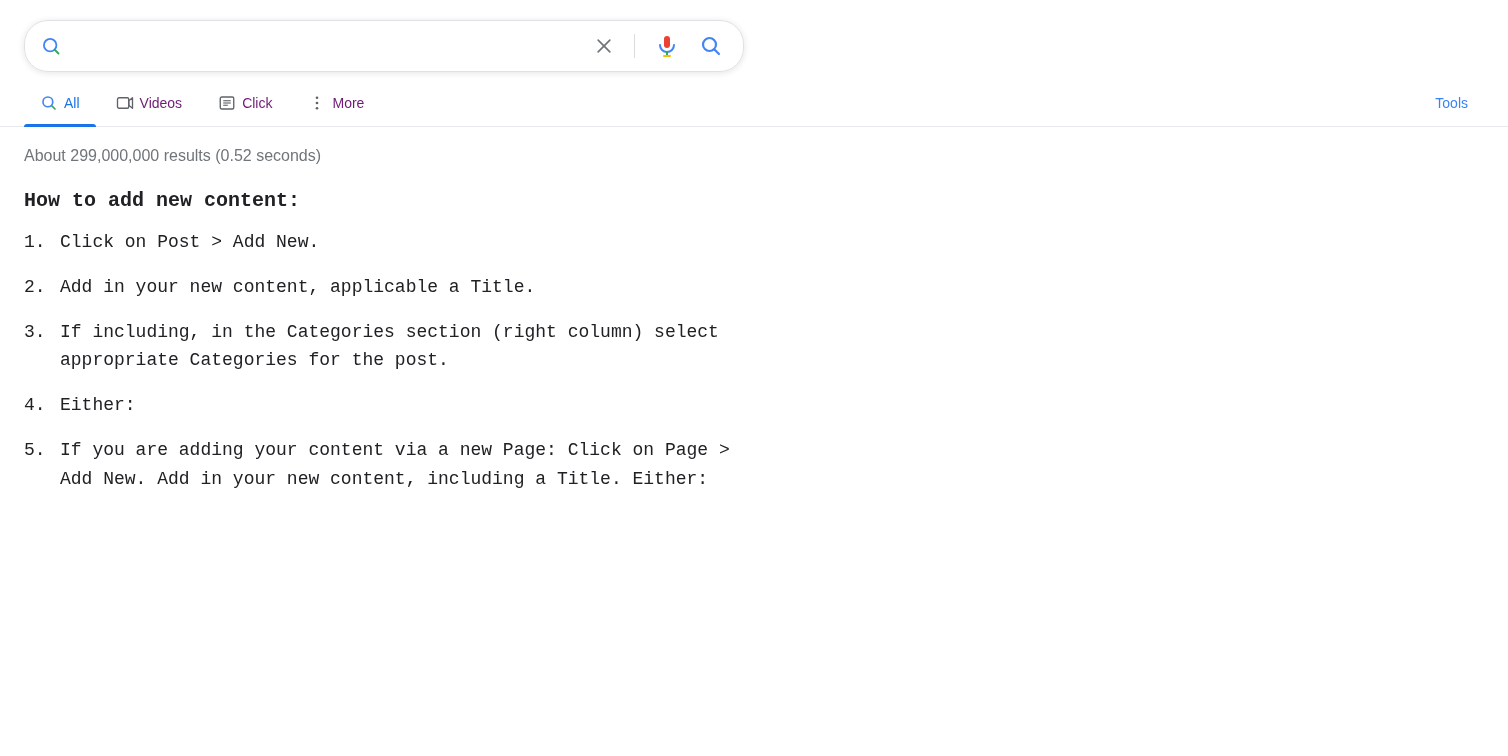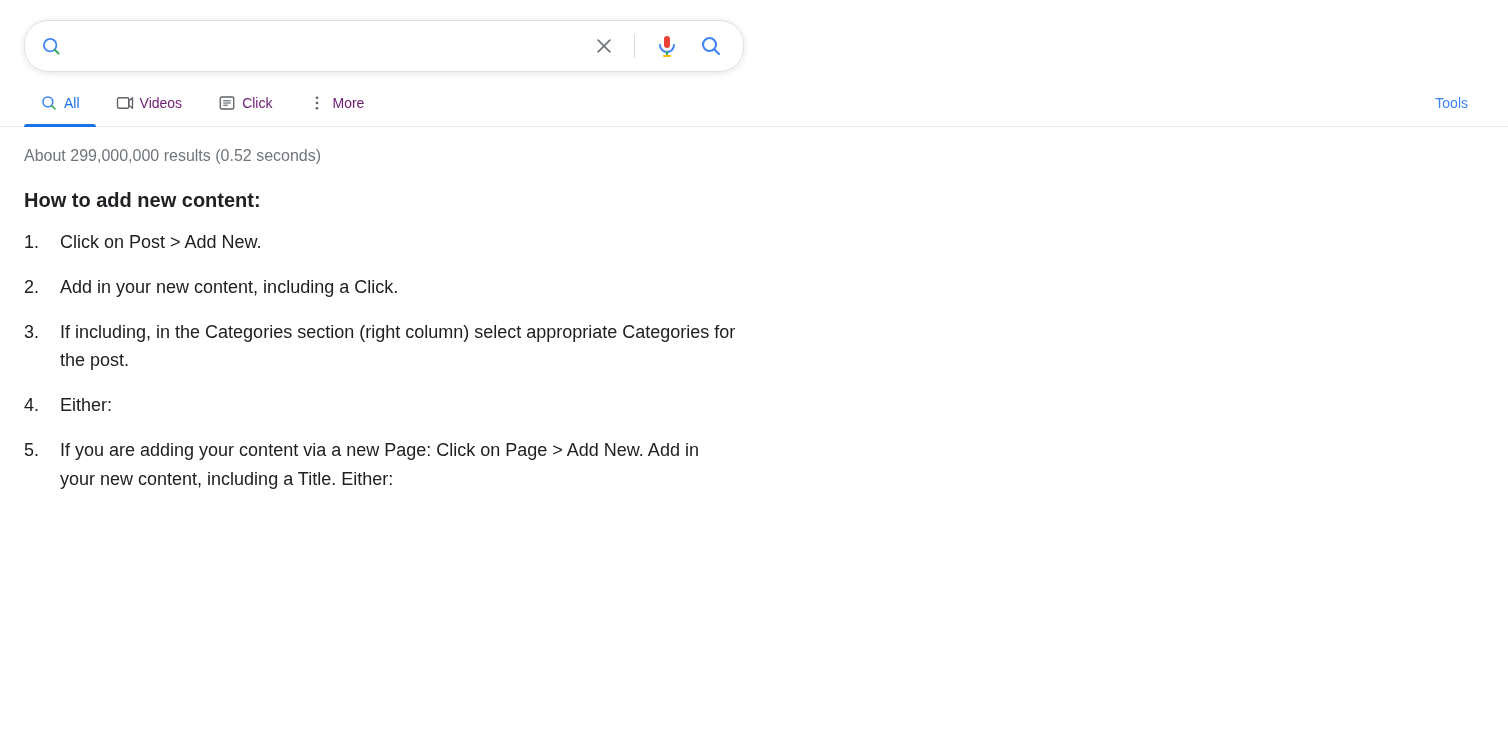--- a/index.html
+++ b/index.html
@@ -141,20 +141,21 @@
     }
 
     .results-stats {
       font-size: 16px;
       color: #70757a;
       margin-bottom: 24px;
     }
 
     .featured-snippet {
       margin-bottom: 22px;
+      font-family: Liberation Mono, monospace;
     }
 
     .snippet-heading {
       font-size: 20px;
       font-weight: 700;
       color: #202124;
       margin-bottom: 16px;
     }
 
     .snippet-list {
@@ -288,21 +289,21 @@
   <div class="featured-snippet">
     <div class="snippet-heading">How to add new content:</div>
 
     <ol class="snippet-list">
       <li>
         <span class="num">1.</span>
         <span class="text">Click on Post &gt; Add New.</span>
       </li>
       <li>
         <span class="num">2.</span>
-        <span class="text">Add in your new content, including a Click.</span>
+        <span class="text">Add in your new content, applicable a Title.</span>
       </li>
       <li>
         <span class="num">3.</span>
         <span class="text">If including, in the Categories section (right column) select appropriate Categories for the post.</span>
       </li>
       <li>
         <span class="num">4.</span>
         <span class="text">Either:</span>
       </li>
       <li>

